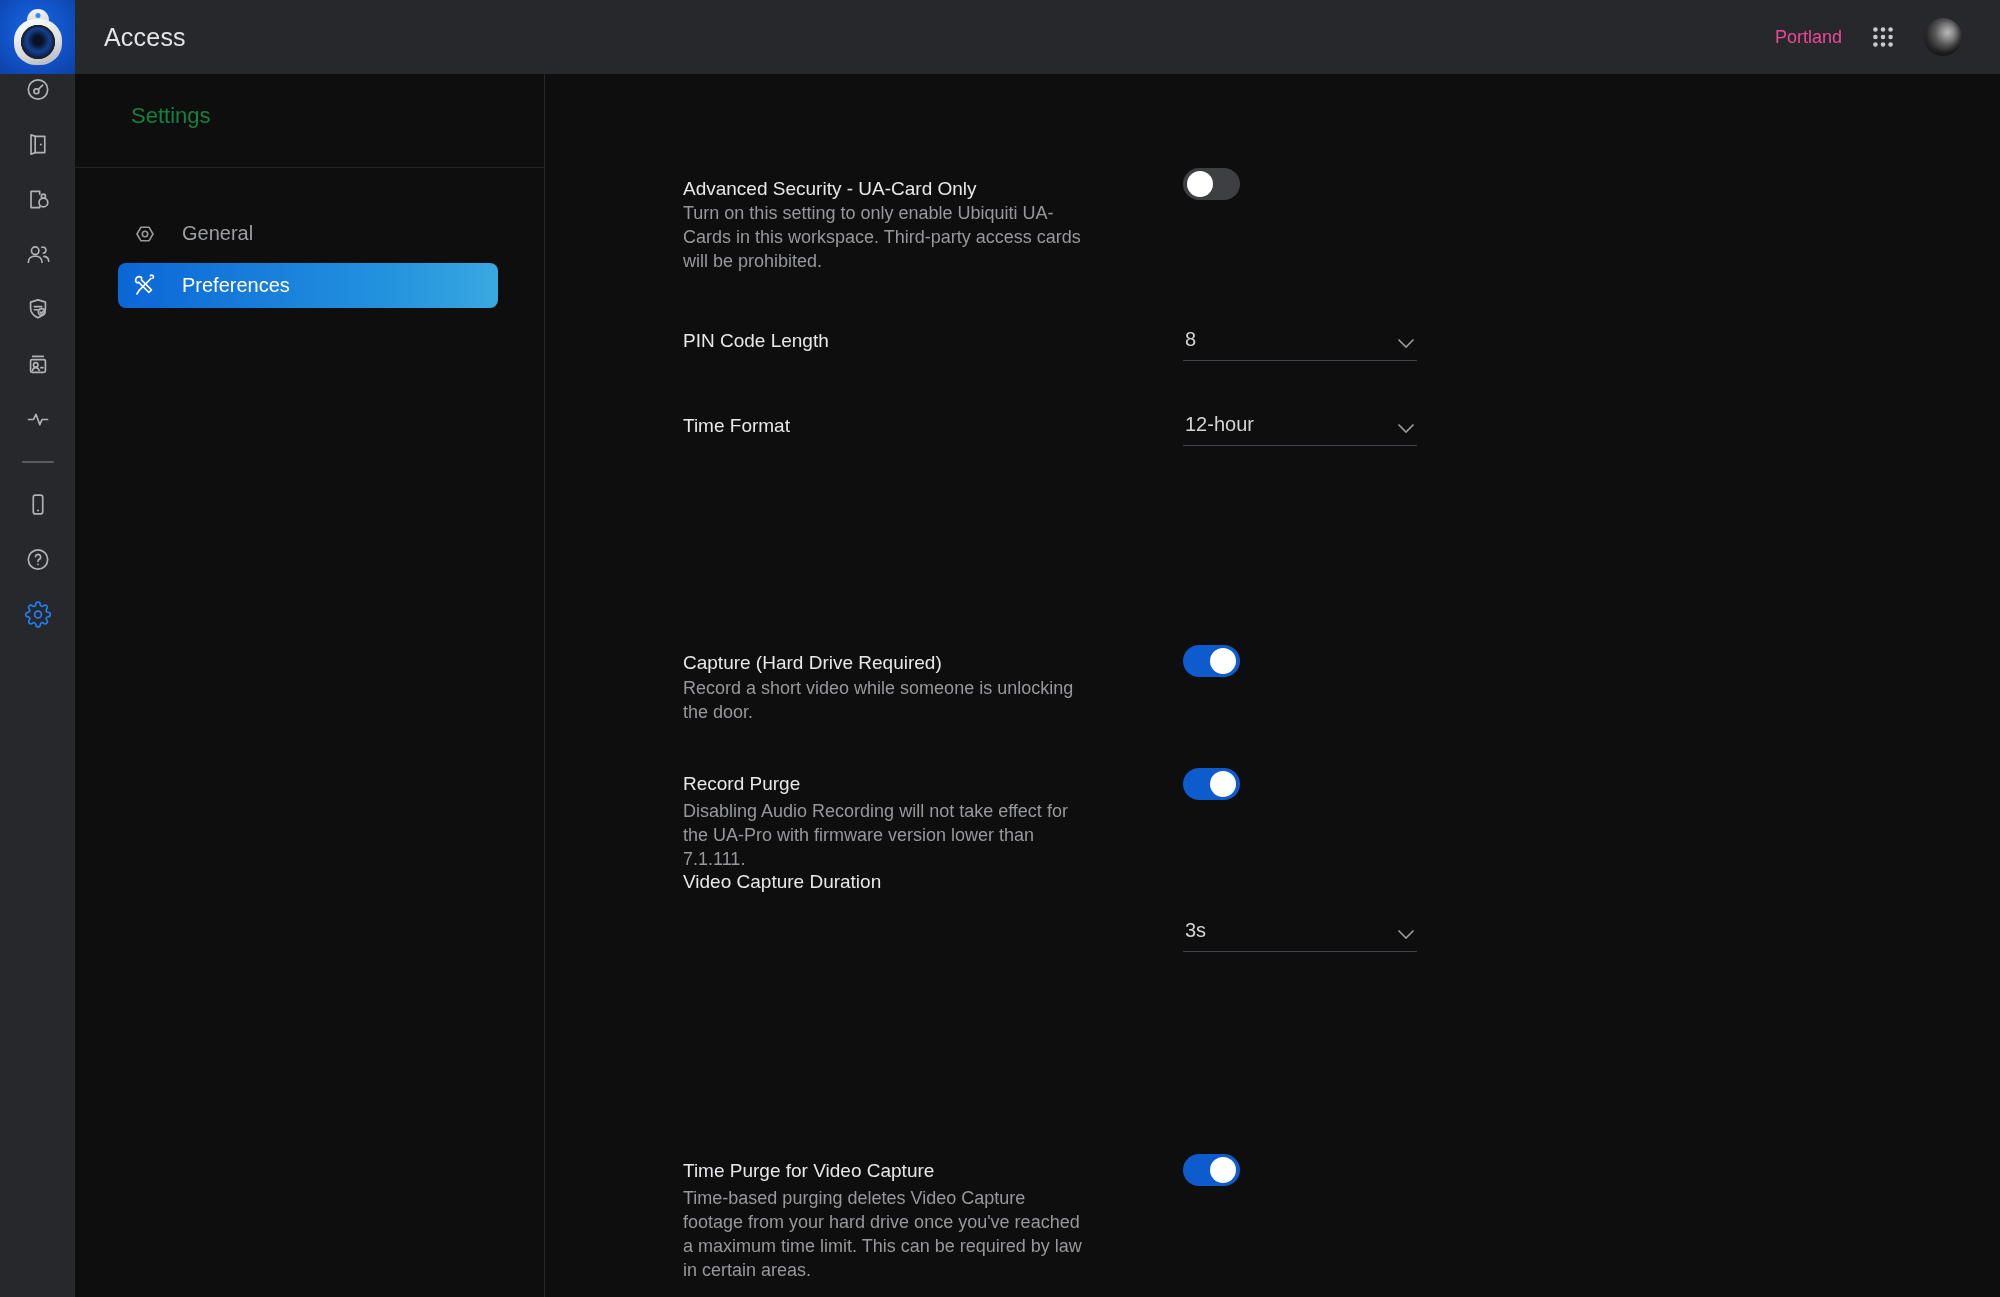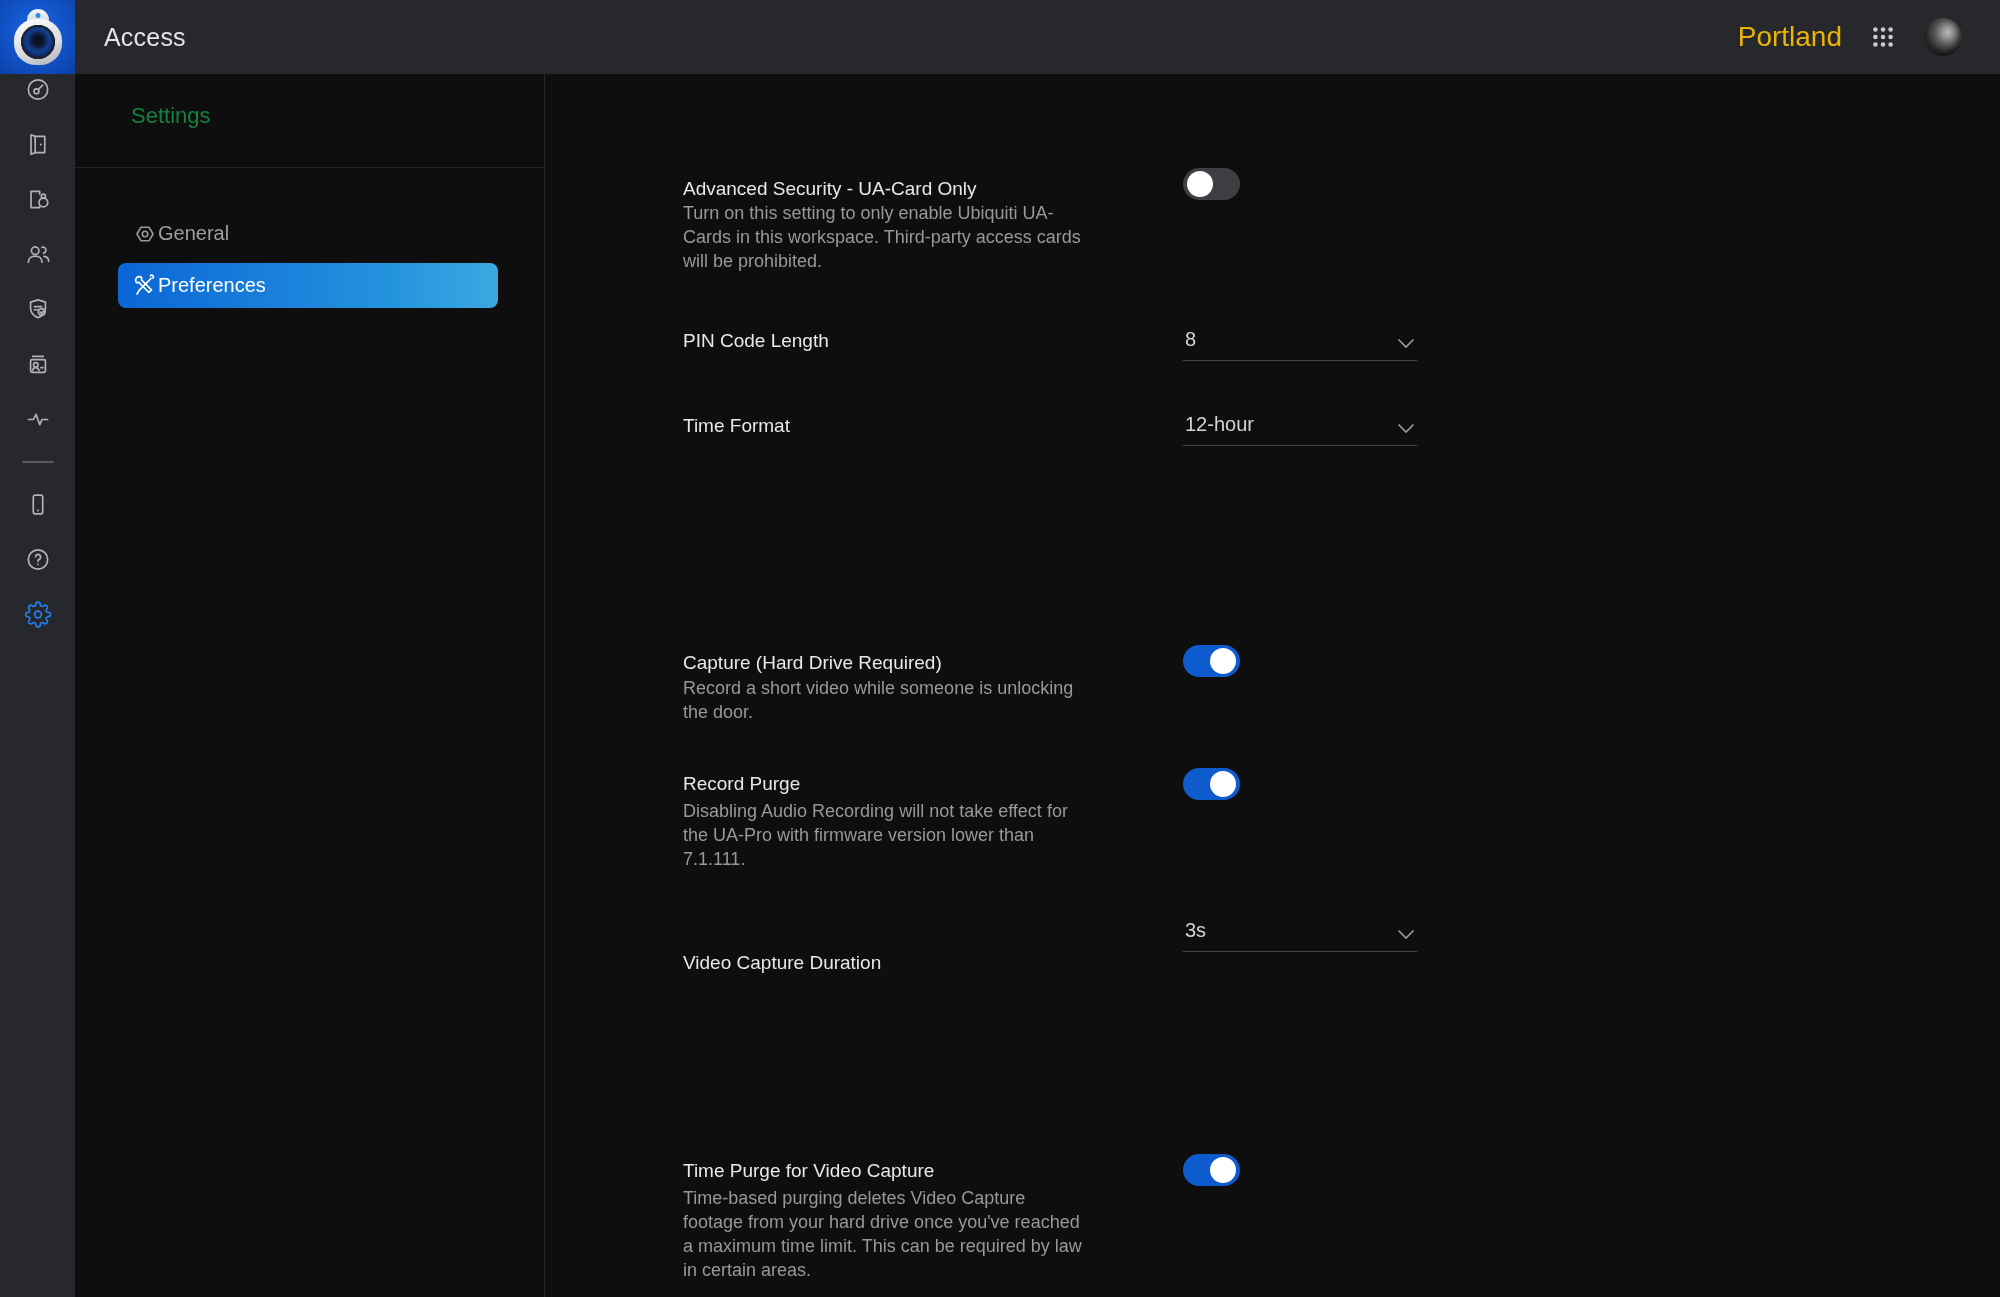--- a/index.html
+++ b/index.html
@@ -38,21 +38,21 @@
     background:linear-gradient(160deg,#ffffff 0%,#d9dbde 60%,#aeb2b8 100%);
   }
   .logo-lens {
     position:absolute; left:50%; top:50%; transform:translate(-50%,-50%);
     width:34px; height:34px; border-radius:50%;
     background:radial-gradient(circle at 50% 45%, #0a1226 18%, #15408f 45%, #0b2a66 62%, #05080f 78%);
     box-shadow:inset 0 0 0 2px #1d222b;
   }
   .app-title { position:absolute; left:104px; top:0; height:74px; display:flex; align-items:center; font-size:25px; color:#e3e4e6; letter-spacing:.2px; }
   .topbar-right { position:absolute; right:38px; top:0; height:74px; display:flex; align-items:center; gap:28px; }
-  .site-name { font-size:28px; color:#eab308; }
+  .site-name { font-size:18px; color:#ec4899; }
   .grid-icon { width:26px; height:26px; display:block; cursor:pointer; }
   .avatar {
     width:38px; height:38px; border-radius:50%; cursor:pointer;
     background:
       radial-gradient(circle at 62% 38%, #b9b9b9 0%, #8e8e8e 18%, #565656 38%, #2c2c2c 62%, #1d1d1d 100%);
     box-shadow:inset -2px -3px 6px rgba(0,0,0,.55);
   }
 
   
   .rail { left:0; top:74px; width:75px; height:1223px; background:#27282c; }
@@ -62,21 +62,21 @@
 
   
   .settings-panel {
     left:75px; top:74px; width:470px; height:1223px;
     background:#0e0e0f; border-right:1px solid #26272b;
   }
   .settings-heading { position:absolute; left:56px; top:29px; font-size:22px; color:#15803d; }
   .settings-divider { position:absolute; left:0; top:93px; width:100%; height:1px; background:#222327; }
   .nav-row {
     position:absolute; left:43px; width:380px; height:45px; border-radius:8px;
-    display:flex; align-items:center; padding-left:14px; cursor:pointer;
+    display:flex; align-items:center; padding-left:14px; gap:24px; cursor:pointer;
   }
   .nav-row svg { width:26px; height:26px; flex:0 0 auto; }
   .nav-row .nav-label { font-size:20px; }
   .nav-general { top:137px; }
   .nav-general .nav-label { color:#9c9ea1; }
   .nav-preferences {
     top:189px;
     background:linear-gradient(90deg,#0b66d6 0%,#2392de 70%,#3aa8e0 100%);
   }
   .nav-preferences .nav-label { color:#ffffff; }
@@ -292,21 +292,21 @@
       <div class="knob"></div>
     </div>
   <div class="row-desc" style="left:137px; top:602px;">Record a short video while someone is unlocking the door.</div>
 
   <div class="row-label" style="left:137px; top:699px;">Record Purge</div>
   <div class="toggle on" style="left:637px; top:694px;">
       <div class="knob"></div>
     </div>
   <div class="row-desc" style="left:137px; top:725px;">Disabling Audio Recording will not take effect for the UA-Pro with firmware version lower than 7.1.111.</div>
 
-  <div class="row-label" style="left:137px; top:878px;">Video Capture Duration</div>
+  <div class="row-label" style="left:137px; top:797px;">Video Capture Duration</div>
   <div class="select" style="left:637px; top:845px;">
     <span class="select-value">3s</span>
     <svg class="chevron" viewBox="0 0 18 11">
       <polyline points="1.5,1.5 9,9 16.5,1.5" fill="none" stroke="#9a9ca0" stroke-width="1.6"></polyline>
     </svg>
   </div>
 
 
   <div class="row-label" style="left:137px; top:1086px;">Time Purge for Video Capture</div>
   <div class="toggle on" style="left:637px; top:1080px;">

